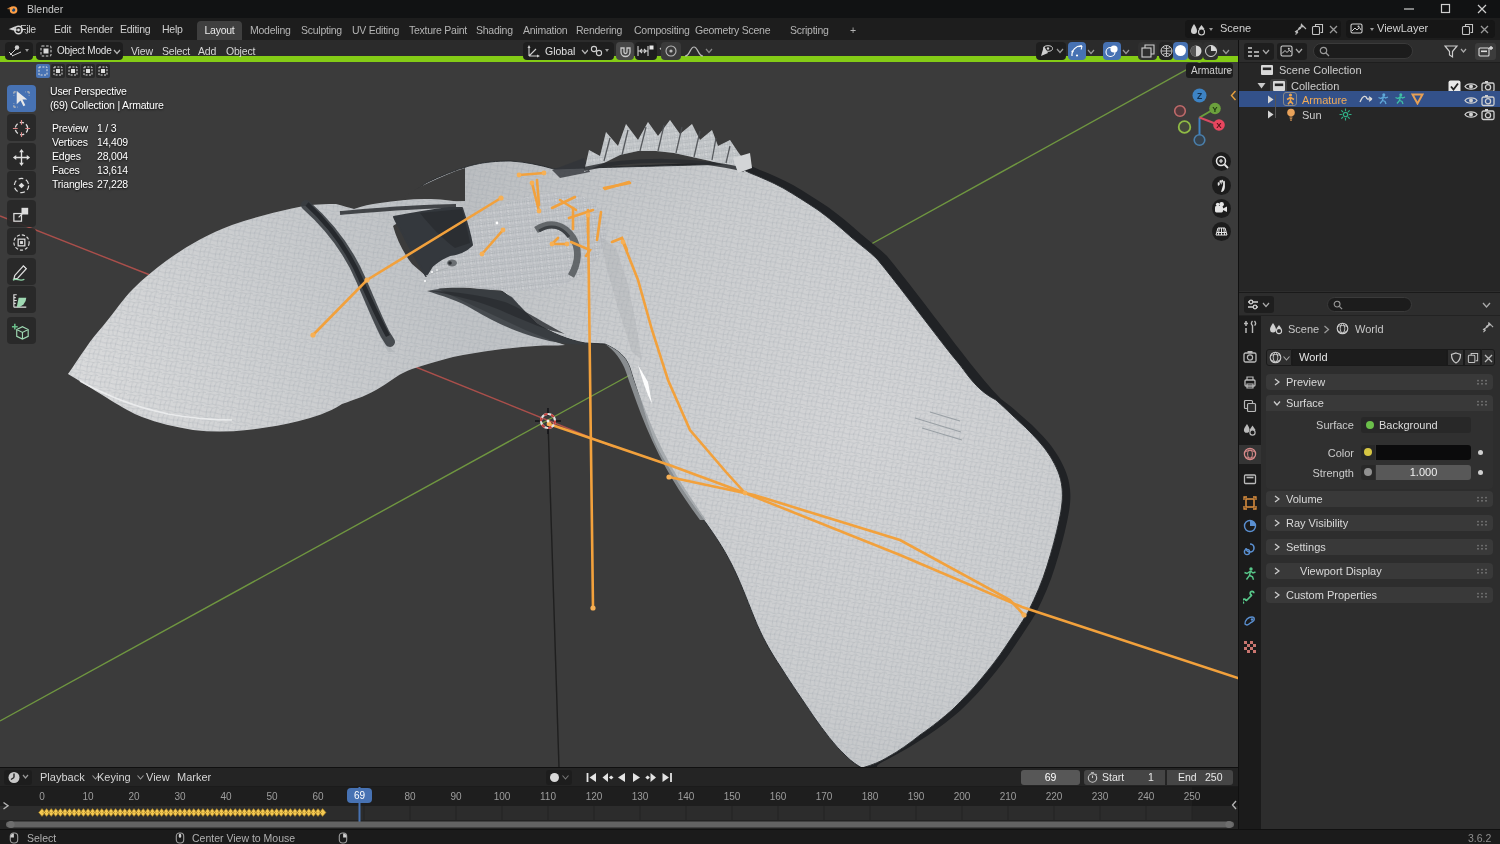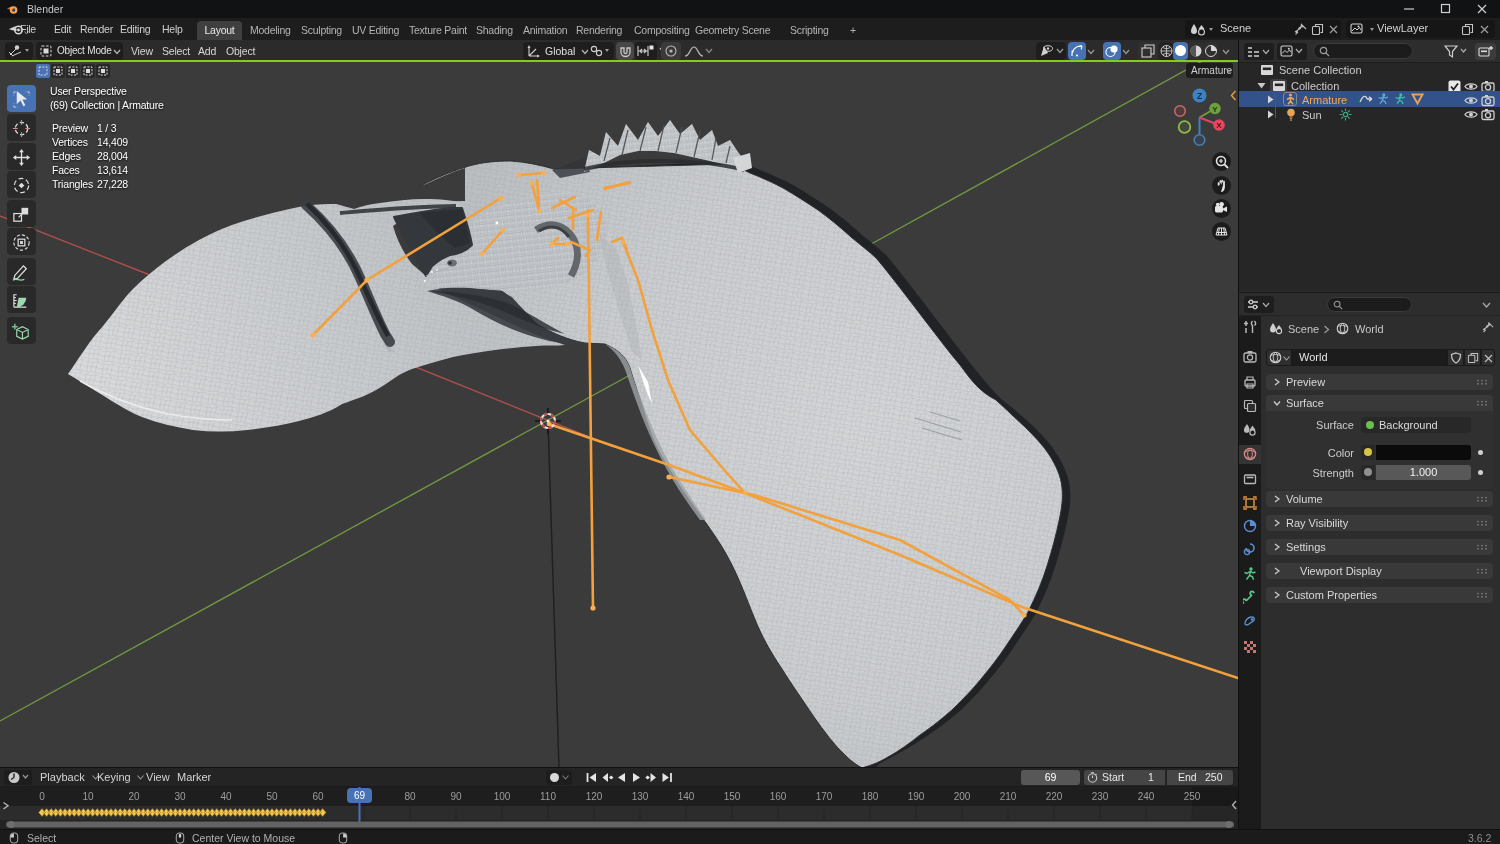--- a/index.html
+++ b/index.html
@@ -8,21 +8,21 @@
 .abs{position:absolute;}
 .txt{color:#d2d2d2;font-size:11px;white-space:nowrap;}
 
 #titlebar{left:0;top:0;width:1500px;height:18px;background:#111213;}
 
 #topbar{left:0;top:18px;width:1500px;height:22px;background:#1d1d1d;}
 #topbar .menu{position:absolute;top:5px;font-size:10.5px;letter-spacing:-0.25px;color:#cfcfcf;}
 .tab{position:absolute;top:3px;height:19px;line-height:19px;font-size:10.5px;letter-spacing:-0.25px;color:#b4b4b4;}
 .tabact{background:#3f3f3f;border-radius:4px 4px 0 0;color:#e8e8e8;text-align:center;}
 
-#toolhead{left:0;top:40px;width:1238px;height:22px;background:#2b2b2b;border-bottom:2px solid #84cc16;}
+#toolhead{left:0;top:40px;width:1238px;height:22px;background:#2b2b2b;border-bottom:6px solid #84cc16;}
 #toolhead .menu{position:absolute;top:5px;font-size:10.5px;letter-spacing:-0.2px;color:#d6d6d6;}
 .hbtn{position:absolute;background:#1e1e1e;border-radius:4px;}
 
 #viewport{left:0;top:62px;width:1238px;height:706px;background:#3b3b3b;overflow:hidden;}
 
 #sidebar{left:1239px;top:40px;width:261px;height:789px;background:#2d2d2d;}
 #outliner{position:absolute;left:0;top:0;width:261px;height:251px;background:#262626;}
 #outlhead{position:absolute;left:0;top:0;width:261px;height:23px;background:#2d2d2d;border-bottom:1px solid #1e1e1e;}
 .orow{position:absolute;left:0;width:261px;height:15px;font-size:11px;color:#cccccc;}
 

